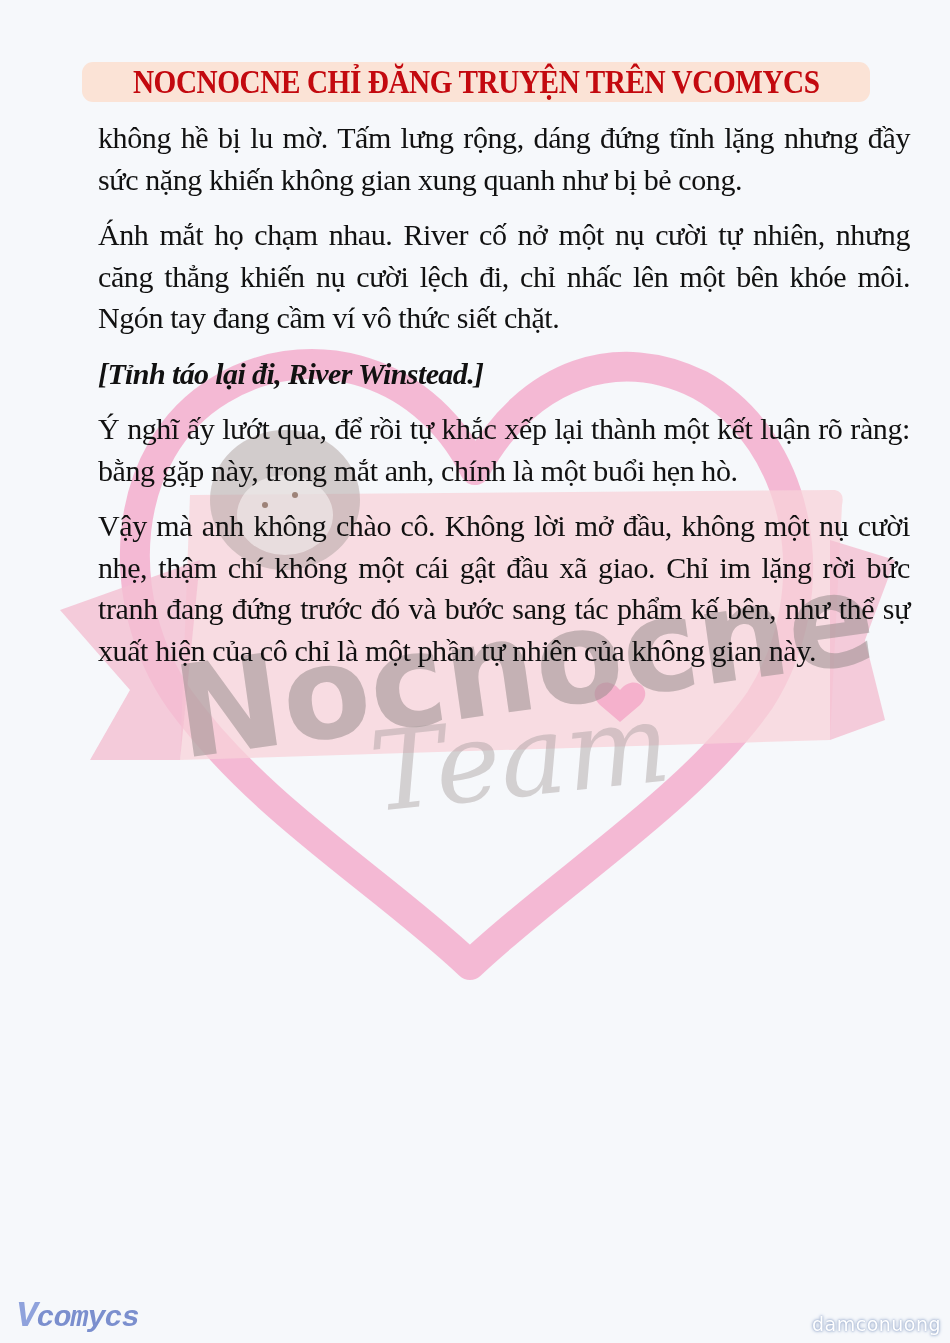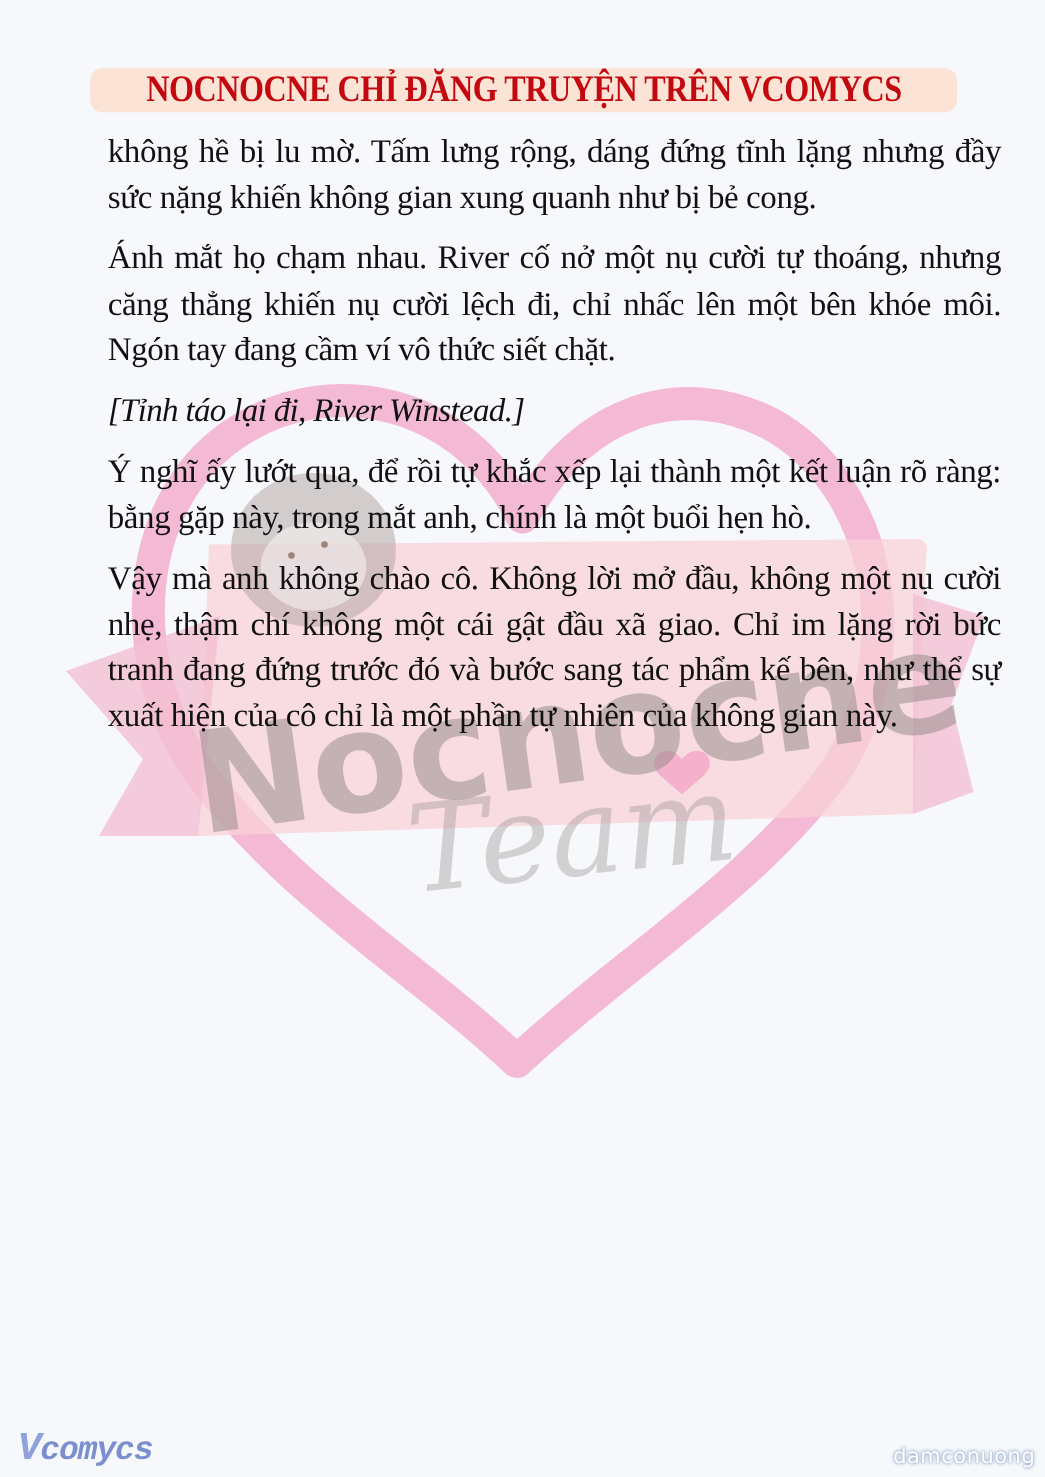--- a/index.html
+++ b/index.html
@@ -63,21 +63,21 @@
     }
     .para {
       margin: 0 0 14px 0;
       font-size: 30px;
       line-height: 41.5px;
       text-align: justify;
       letter-spacing: -0.4px;
     }
     .para.italic {
       font-style: italic;
-      font-weight: normal;
+      font-weight: bold;
       letter-spacing: -0.6px;
     }
     .logo-vcomycs {
       position: absolute;
       left: 16px;
       top: 1296px;
       z-index: 2;
       font-family: Liberation Mono, monospace;
       font-style: italic;
       font-weight: bold;
@@ -127,21 +127,21 @@
 
     <text x="370" y="800" font-family="DejaVu Serif, serif" font-style="italic" font-size="110" fill="#a9a0a0" opacity="0.45" transform="rotate(-6 480 760)">Team</text>
   </svg>
 
   <div class="title-bar">
     <span class="title-text">NOCNOCNE CHỈ ĐĂNG TRUYỆN TRÊN VCOMYCS</span>
   </div>
 
   <div class="content">
     <p class="para">không hề bị lu mờ. Tấm lưng rộng, dáng đứng tĩnh lặng nhưng đầy sức nặng khiến không gian xung quanh như bị bẻ cong.</p>
-    <p class="para">Ánh mắt họ chạm nhau. River cố nở một nụ cười tự thoáng, nhưng căng thẳng khiến nụ cười lệch đi, chỉ nhấc lên một bên khóe môi. Ngón tay đang cầm ví vô thức siết chặt.</p>
+    <p class="para">Ánh mắt họ chạm nhau. River cố nở một nụ cười tự nhiên, nhưng căng thẳng khiến nụ cười lệch đi, chỉ nhấc lên một bên khóe môi. Ngón tay đang cầm ví vô thức siết chặt.</p>
     <p class="para italic">[Tỉnh táo lại đi, River Winstead.]</p>
     <p class="para">Ý nghĩ ấy lướt qua, để rồi tự khắc xếp lại thành một kết luận rõ ràng: bằng gặp này, trong mắt anh, chính là một buổi hẹn hò.</p>
     <p class="para">Vậy mà anh không chào cô. Không lời mở đầu, không một nụ cười nhẹ, thậm chí không một cái gật đầu xã giao. Chỉ im lặng rời bức tranh đang đứng trước đó và bước sang tác phẩm kế bên, như thể sự xuất hiện của cô chỉ là một phần tự nhiên của không gian này.</p>
   </div>
 
   <div class="logo-vcomycs">
     <span class="v">V</span><span>comycs</span>
   </div>
   <div class="logo-damconuong">damconuong</div>
 

